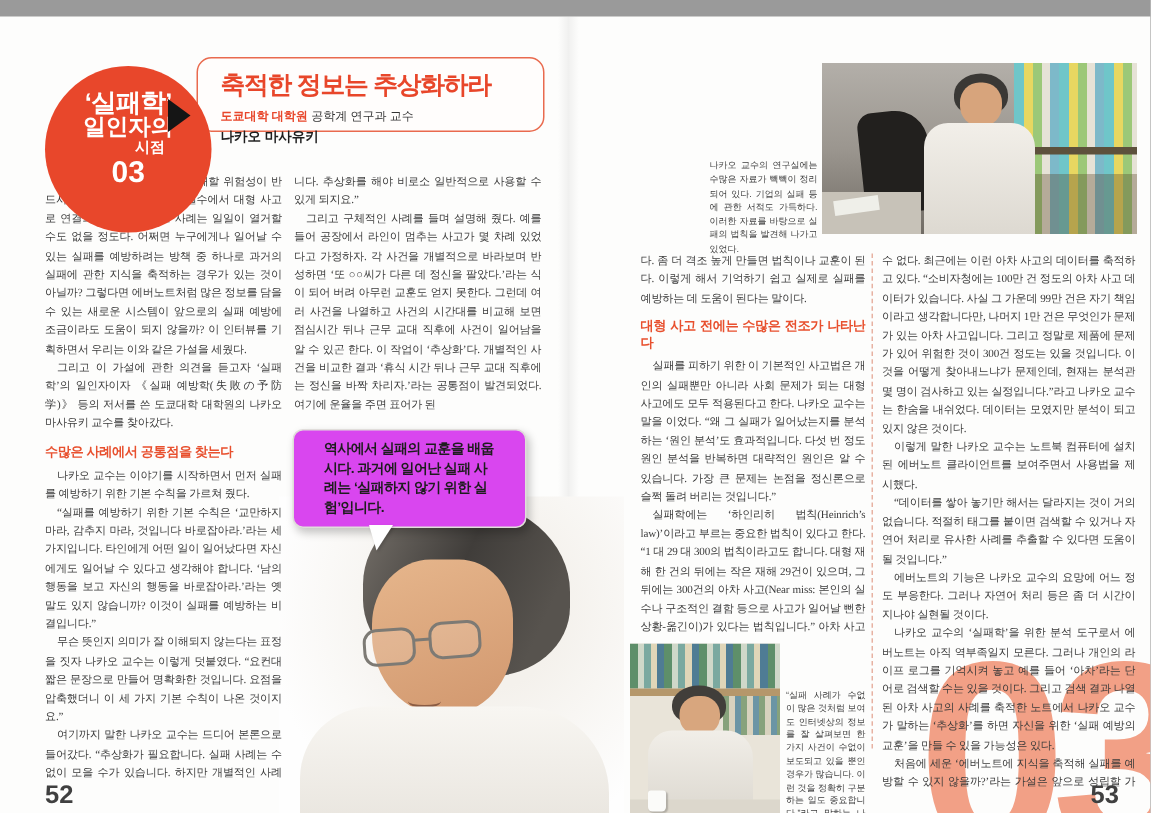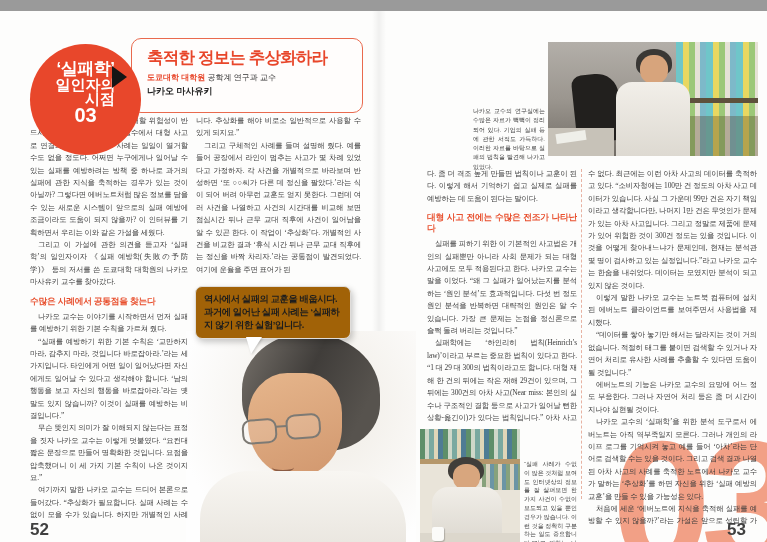--- a/index.html
+++ b/index.html
@@ -11,28 +11,28 @@
   }
   .gutter { position:absolute; left:372px; top:0; width:14px; height:100%;
     background:linear-gradient(90deg,rgba(0,0,0,0) 0%,rgba(0,0,0,0.05) 50%,rgba(0,0,0,0) 100%); }
 
   
   .badge { position:absolute; left:30px; top:33px; width:111px; height:111px;
     border-radius:50%; background:#e8472b; color:#fff; text-align:center;
     font-family:"Liberation Sans","DejaVu Sans",sans-serif; padding-top:15px; z-index:4; }
   .badge .b1 { font-size:17px; font-weight:800; line-height:19px; letter-spacing:-0.5px; }
   .badge .b2 { font-size:15px; line-height:14px; font-weight:700; }
-  .badge .b3 { font-size:15px; line-height:13px; font-weight:700;padding-left:29px; }
+  .badge .b3 { font-size:10px; line-height:13px; font-weight:700;padding-left:29px; }
   .badge .bn { font-size:20px; font-weight:800; line-height:21px; }
   .arrow-right { position:absolute; left:112px; top:55px; width:0; height:0;
     border-top:11px solid transparent; border-bottom:11px solid transparent;
     border-left:15px solid #151515; z-index:5; }
 
   
-  .head-box { position:absolute; left:131px; top:27px; width:232px; height:75px;
+  .head-box { position:absolute; left:131px; top:27px; width:232px; height:50px;
     border:1.5px solid #e96a4e; border-radius:10px; background:#fffdfc;
     padding:9px 14px 0 15px; z-index:3;
     font-family:"Liberation Sans","DejaVu Sans",sans-serif; }
   .head-box h1 { font-size:16.5px; font-weight:800; color:#e8462a;
     letter-spacing:-0.8px; line-height:18px; }
   .head-aff { margin-top:7px; font-size:8px; line-height:10px; }
   .head-aff .aff-red { color:#e8462a; font-weight:800; }
   .head-aff .aff-blk { color:#333; font-weight:400; }
   .head-author { font-size:9px; font-weight:800; color:#1e1e1e; margin-top:2px; }
 
@@ -52,22 +52,22 @@
     border-left:1px dashed #e7b2a2; z-index:1; }
 
   
   .cap { position:absolute; font-size:6px; line-height:9.3px; color:#3c3c3c;
     text-align:justify; z-index:2; font-family:"Liberation Sans","DejaVu Sans",sans-serif; }
   .capTR { left:473px; top:96px;  width:72px; }
   .capBR { left:524px; top:449px; width:53px; line-height:8.8px; }
 
   
   .bubble { position:absolute; left:195px; top:275px; width:156px; z-index:5;
-    background:#a16207; border:1px solid #e0ddda; border-radius:7px;
-    box-shadow:2px 3px 6px rgba(0,0,0,0.22); padding:6px 8px;
+    background:#d946ef; border:1px solid #e0ddda; border-radius:7px;
+    box-shadow:2px 3px 6px rgba(0,0,0,0.22); padding:6px 20px;
     font-family:"Liberation Sans","DejaVu Sans",sans-serif;
     font-size:9.3px; font-weight:800; line-height:13px; color:#1d1d1d;
     letter-spacing:-0.4px; }
   .bubble .tail { position:absolute; left:50px; bottom:-16px; width:0; height:0;
     border-left:5px solid transparent; border-right:11px solid transparent;
     border-top:17px solid #fff;
     filter:drop-shadow(1px 1px 1px rgba(0,0,0,0.18)); }
 
   
   .pageno { position:absolute; font-family:"Liberation Sans","DejaVu Sans",sans-serif;

